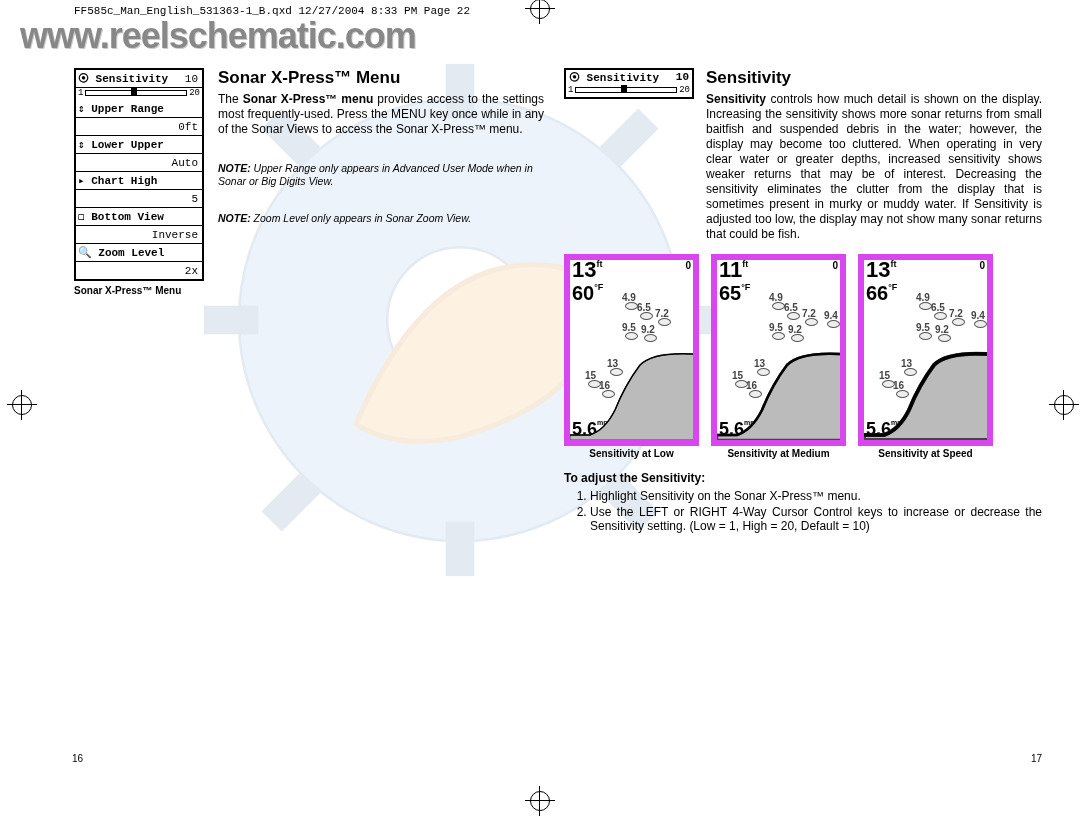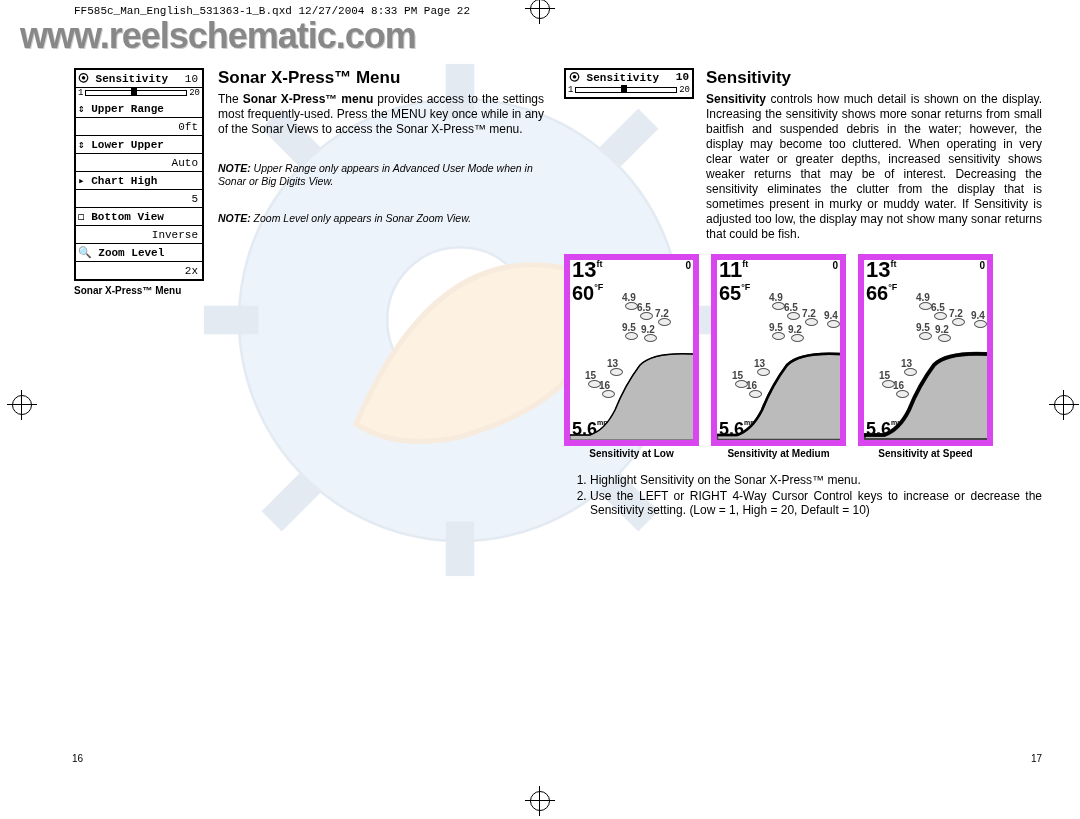--- a/index.html
+++ b/index.html
@@ -437,20 +437,21 @@
             <div class="fish" style="left: 40px; top: 108px;"></div>
             <div class="fish-label" style="left: 37px; top: 98px;">13</div>
             <div class="fish" style="left: 32px; top: 130px;"></div>
             <div class="fish-label" style="left: 29px; top: 120px;">16</div>
           </div>
           <div class="screen-caption">Sensitivity at Speed</div>
         </div>
       </div>
 
     <div class="instructions">
+      <h3>To adjust the Sensitivity:</h3>
       <ol>
         <li>Highlight Sensitivity on the Sonar X-Press™ menu.</li>
         <li>Use the LEFT or RIGHT 4-Way Cursor Control keys to increase or decrease the Sensitivity setting. (Low = 1, High = 20, Default = 10)</li>
       </ol>
     </div>
   </div>
 </div>
 
 <div class="page-num-left">16</div>
 <div class="page-num-right">17</div>

